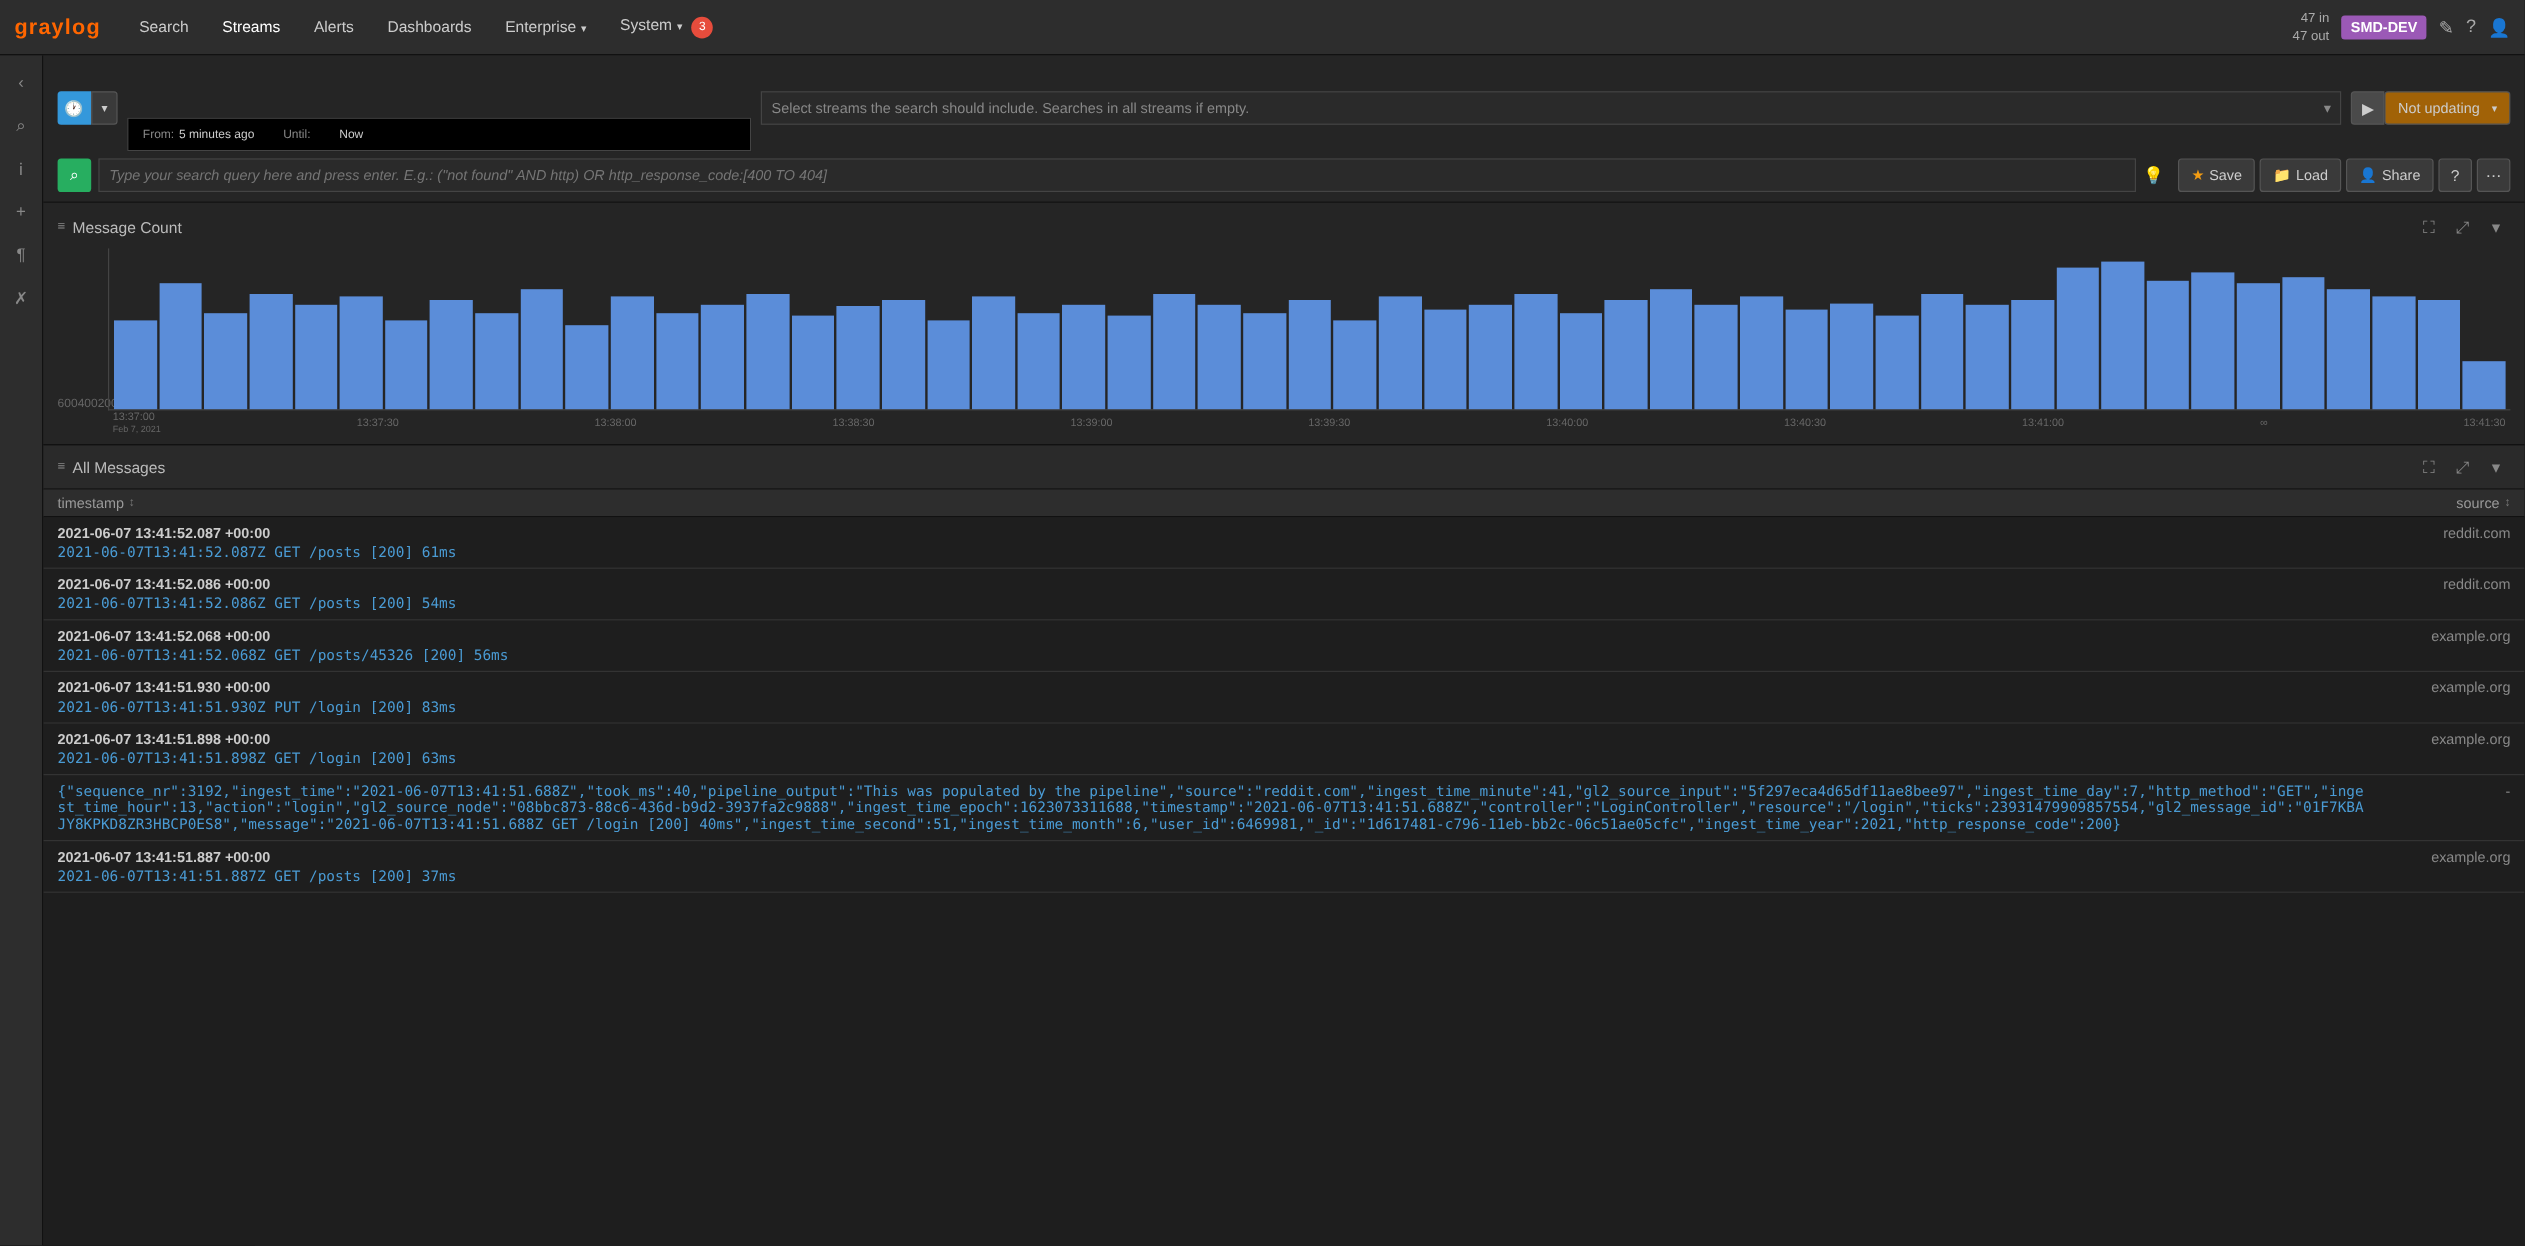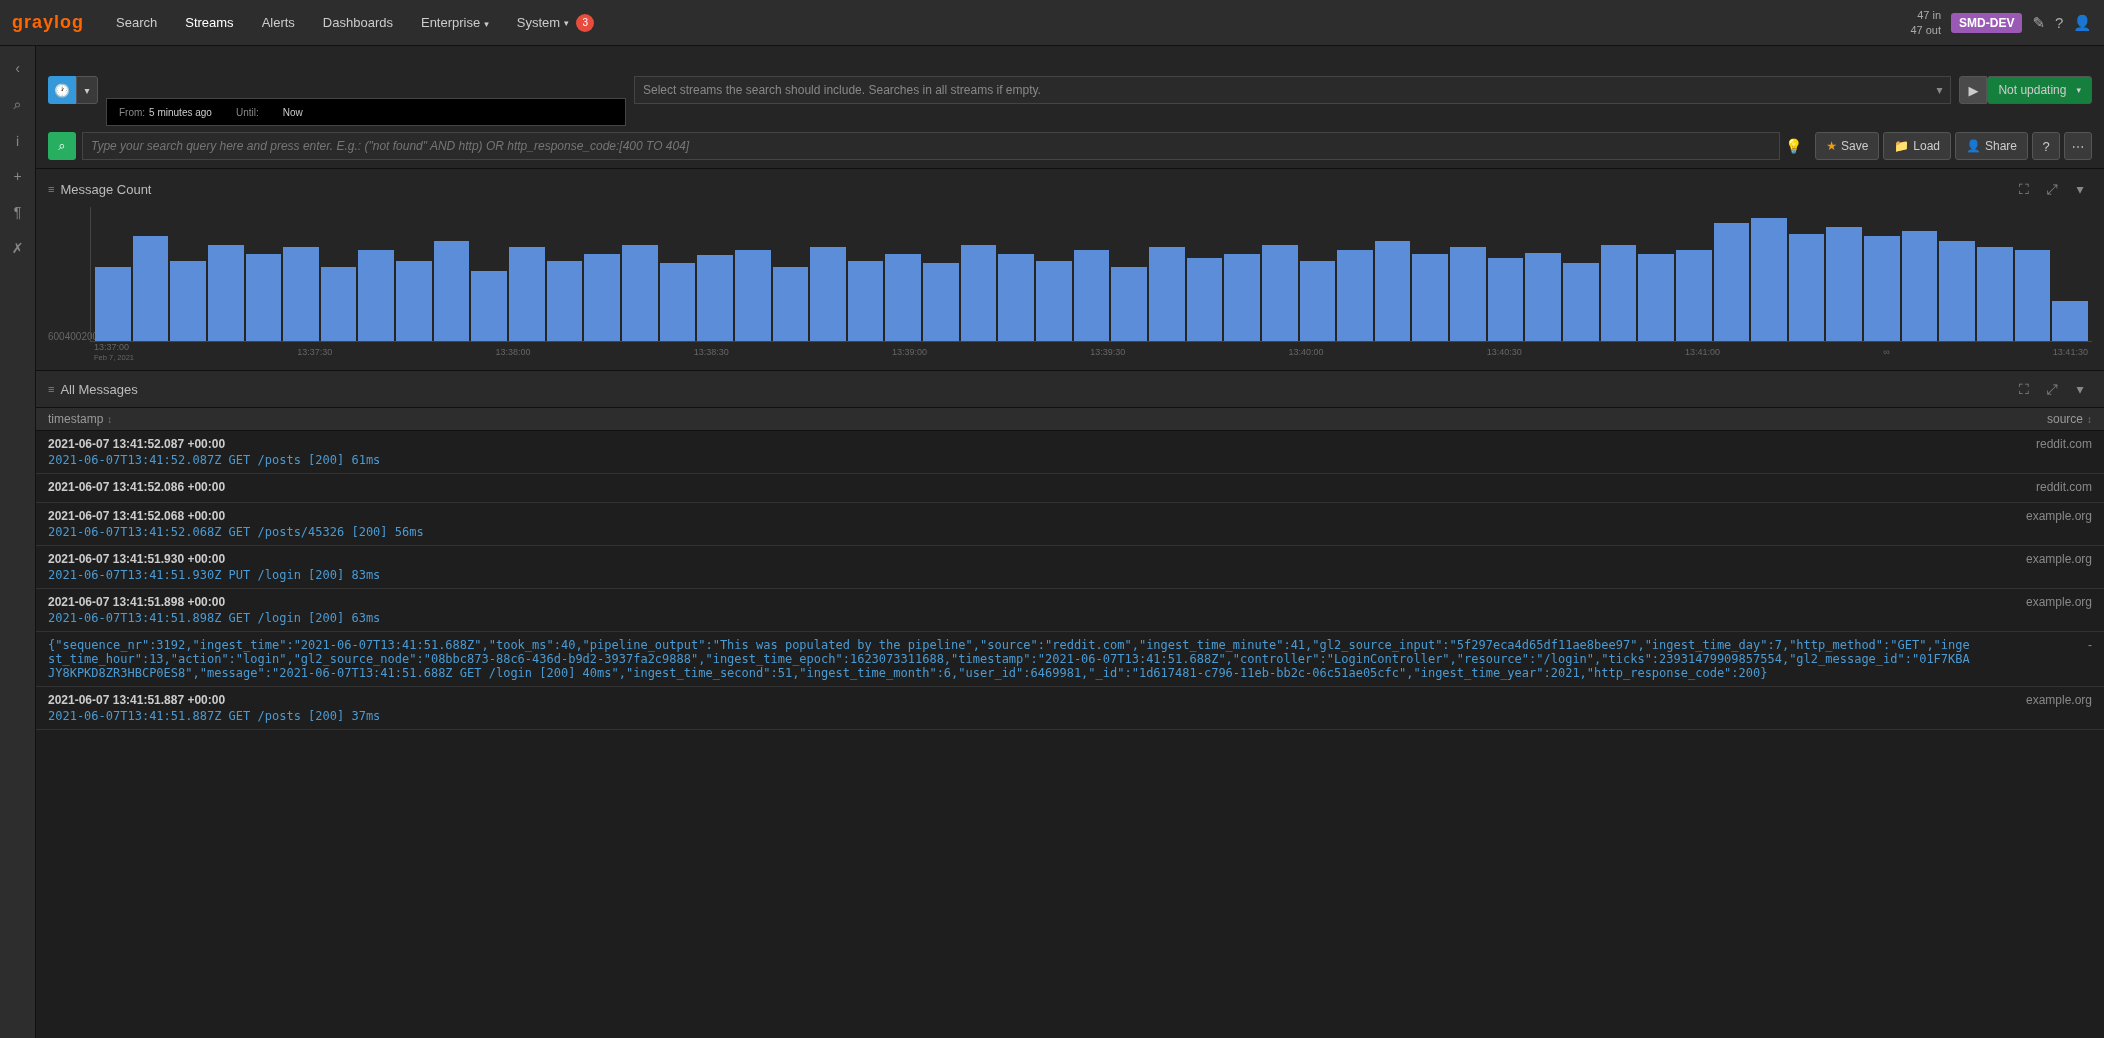--- a/index.html
+++ b/index.html
@@ -178,21 +178,21 @@
       color: #888;
       height: 28px;
       padding: 0 8px;
       font-size: 12px;
       cursor: pointer;
       display: flex;
       align-items: center;
       justify-content: space-between;
     }
     .not-updating-btn {
-      background: #15803d;
+      background: #a16207;
       border: 1px solid #555;
       color: #ccc;
       height: 28px;
       padding: 0 10px;
       display: flex;
       align-items: center;
       gap: 6px;
       cursor: pointer;
       font-size: 12px;
       border-radius: 3px;
@@ -649,20 +649,21 @@
       <div class="message-row">
             <div class="message-left">
               <div class="message-timestamp">2021-06-07 13:41:52.087 +00:00</div>
               <div class="message-content">2021-06-07T13:41:52.087Z GET /posts [200] 61ms</div>
             </div>
             <div class="message-source">reddit.com</div>
           </div>
           <div class="message-row">
             <div class="message-left">
               <div class="message-timestamp">2021-06-07 13:41:52.086 +00:00</div>
+              <div class="message-content">2021-06-07T13:41:52.086Z GET /posts [200] 54ms</div>
             </div>
             <div class="message-source">reddit.com</div>
           </div>
           <div class="message-row">
             <div class="message-left">
               <div class="message-timestamp">2021-06-07 13:41:52.068 +00:00</div>
               <div class="message-content">2021-06-07T13:41:52.068Z GET /posts/45326 [200] 56ms</div>
             </div>
             <div class="message-source">example.org</div>
           </div>

